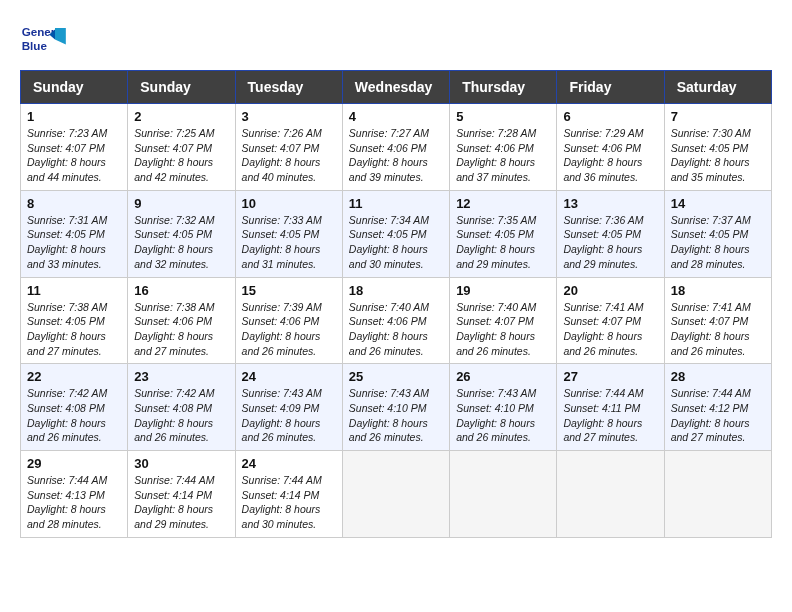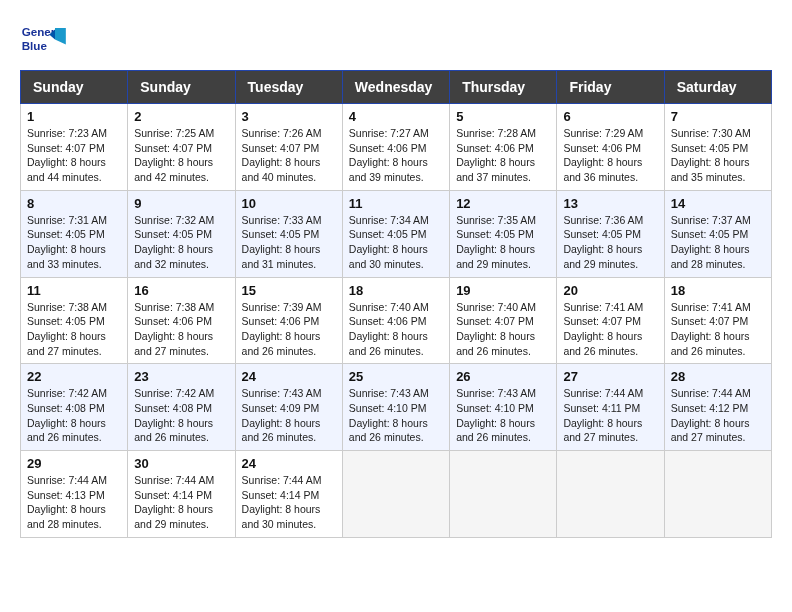--- a/index.html
+++ b/index.html
@@ -63,20 +63,21 @@
       font-size: 13px;
       font-weight: bold;
       color: #111;
       display: block;
       margin-bottom: 2px;
     }
     .day-detail {
       font-size: 10.5px;
       color: #222;
       line-height: 1.4;
+      font-style: italic;
     }
     .empty-cell {
       background: #f5f5f5 !important;
     }
     .logo-svg {
       width: 50px;
       height: 40px;
     }
   </style>
 </head>

